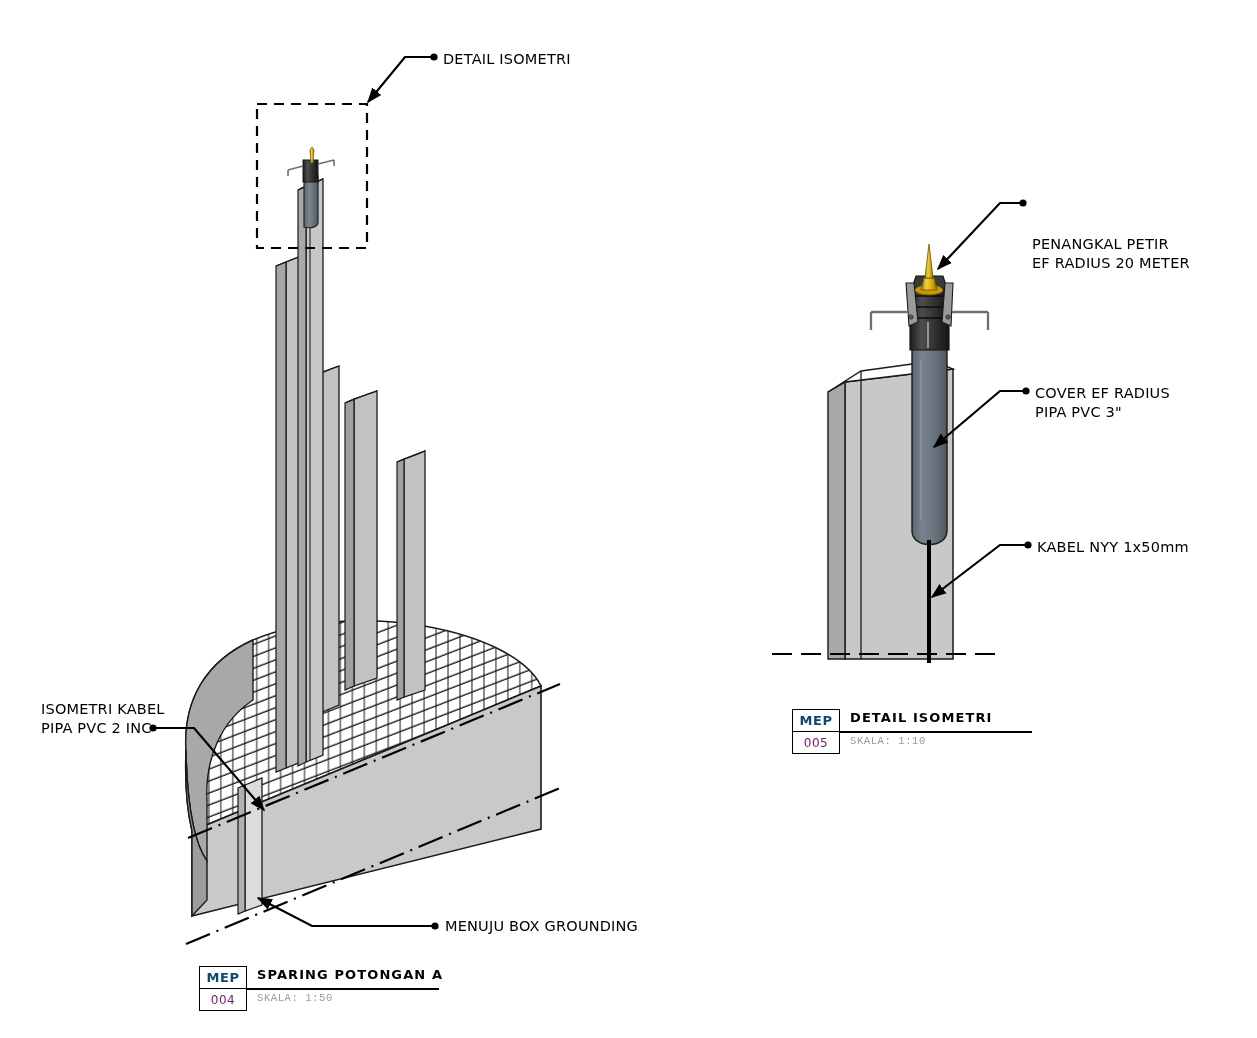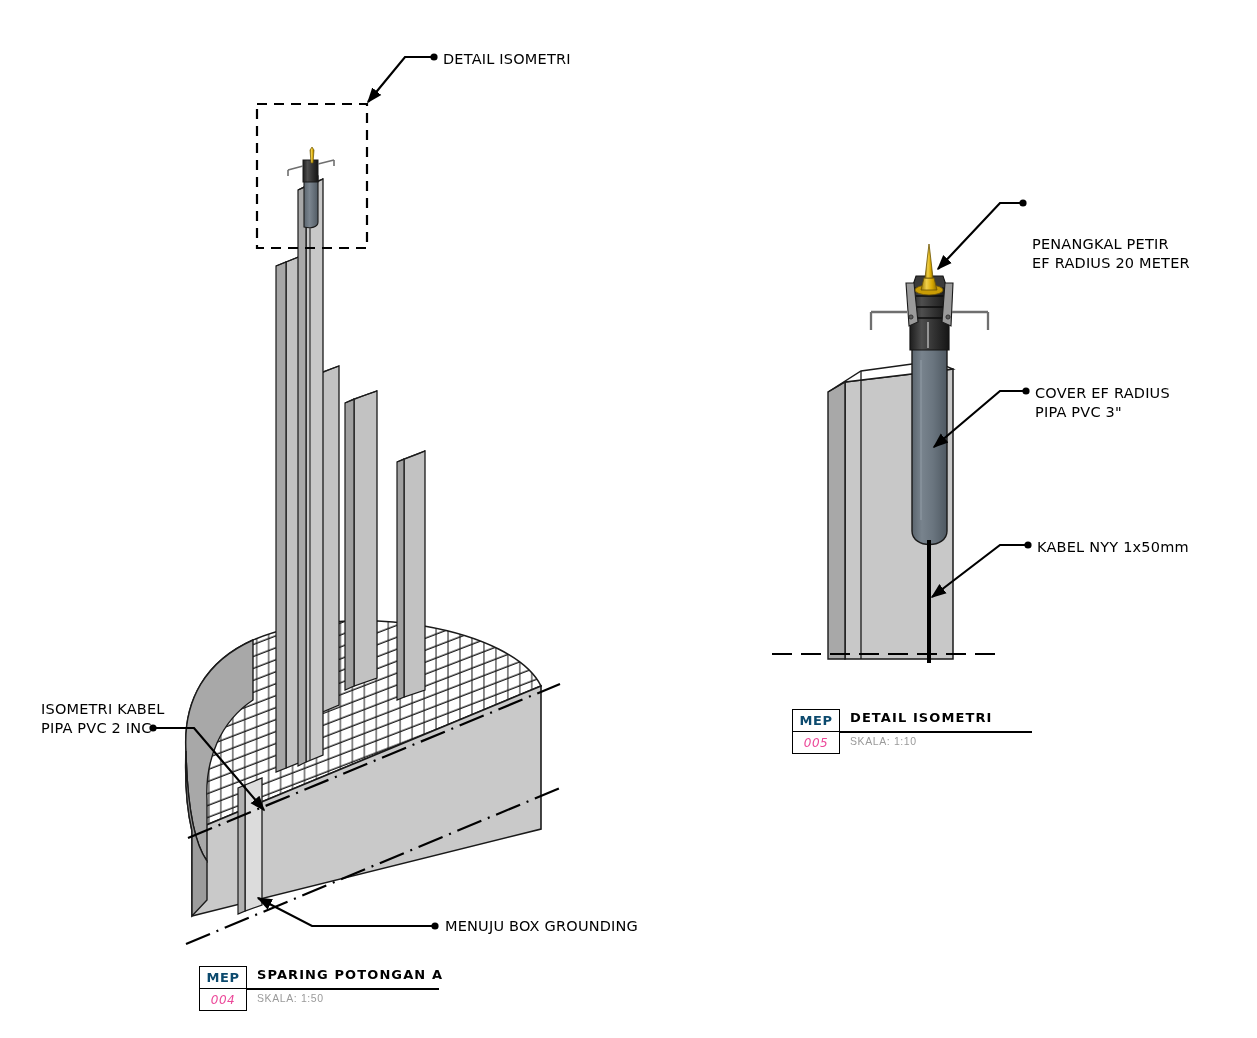--- a/index.html
+++ b/index.html
@@ -68,25 +68,24 @@
     justify-content: center;
   }
   .tb-code-bot {
     position: absolute;
     left: 0; top: 22px;
     width: 100%;
     height: 22px;
     font-family: "DejaVu Sans", sans-serif;
     font-size: 12px;
     letter-spacing: 0.5px;
-    color: #ec4899;
+    color: #701a75;
     display: flex;
     align-items: center;
     justify-content: center;
-    font-style: italic;
   }
   .tb-title {
     position: absolute;
     left: 58px;
     top: 1px;
     font-family: "DejaVu Sans", sans-serif;
     font-weight: bold;
     font-size: 13px;
     letter-spacing: 1.1px;
     color: #000;
@@ -97,21 +96,21 @@
     left: 48px;
     top: 22px;
     width: 192px;
     height: 2.4px;
     background: #000;
   }
   .tb-scale {
     position: absolute;
     left: 58px;
     top: 26px;
-    font-family: Liberation Sans, sans-serif;
+    font-family: Liberation Mono, monospace;
     font-size: 10.5px;
     letter-spacing: 0.6px;
     color: #9a9a9a;
     white-space: nowrap;
     text-align: right;
   }
 </style>
 </head>
 <body>
 

